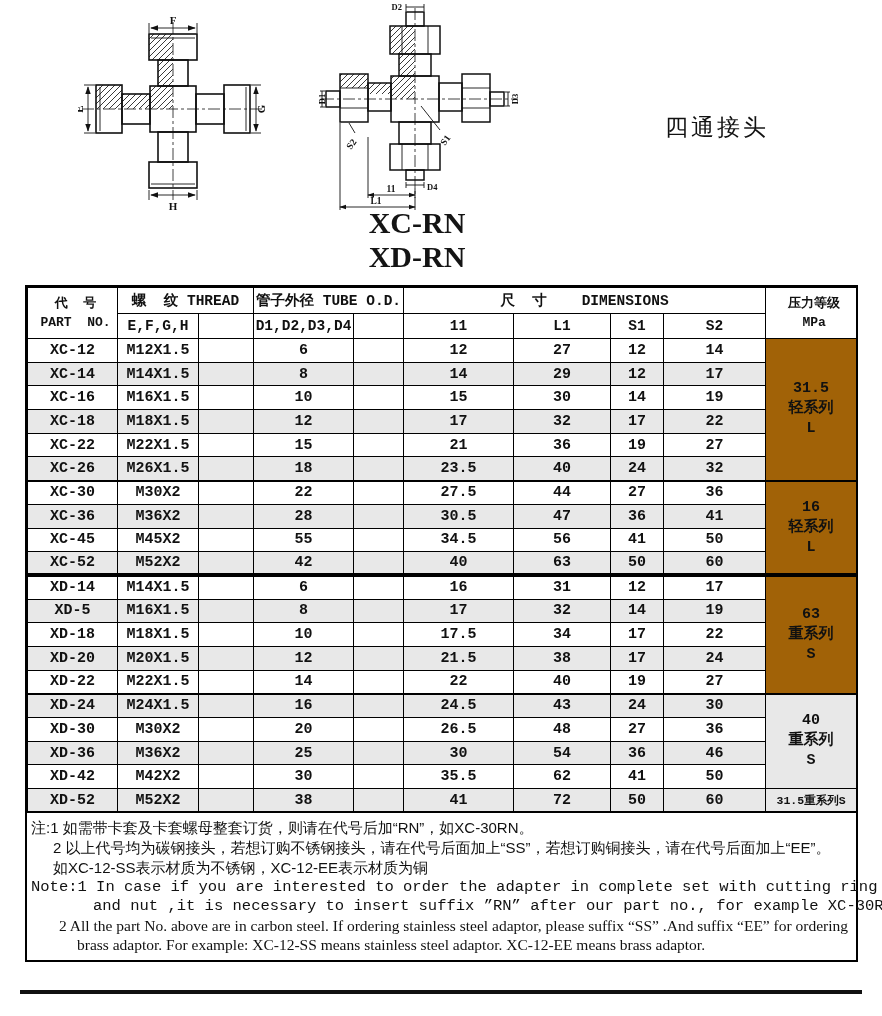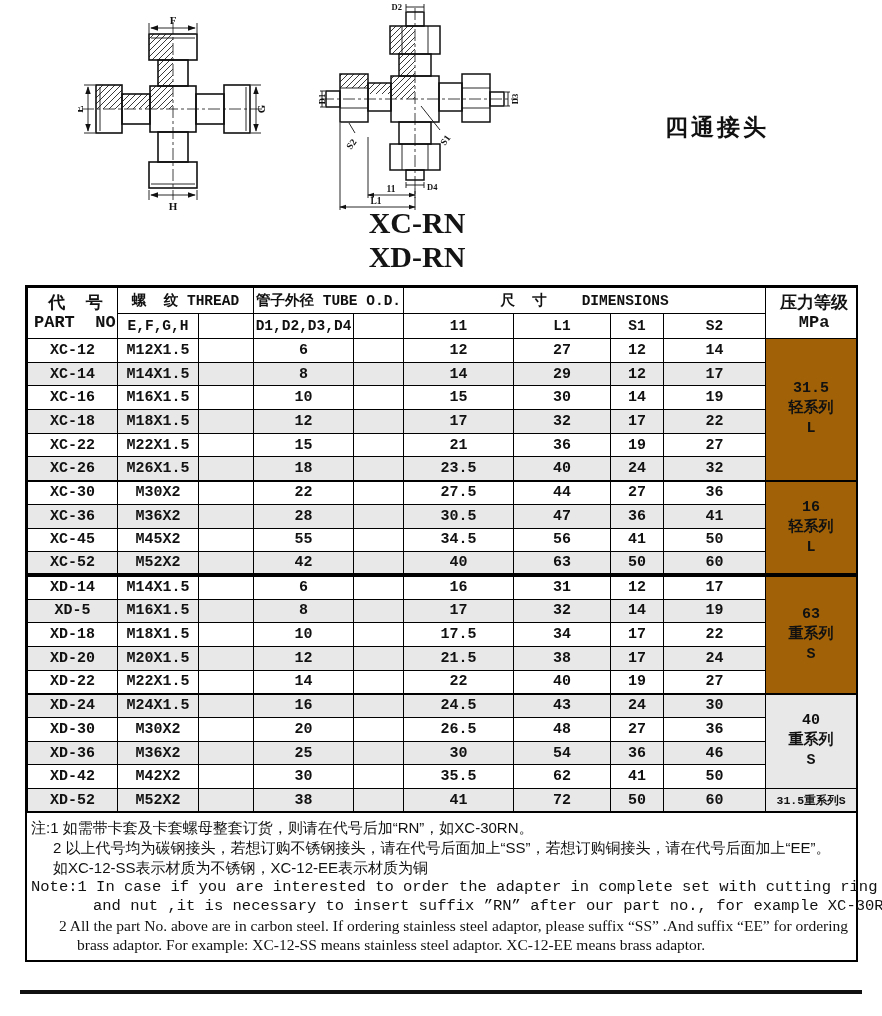--- a/index.html
+++ b/index.html
@@ -13,35 +13,35 @@
   .dwg-right { left:318px; top:2px; }
   .dim-label { font-family:"Liberation Serif", serif; font-weight:bold; fill:#111; }
 
   .caption { position:absolute; text-align:center;
              font-family:"Liberation Serif", serif; font-weight:bold;
              font-size:30px; line-height:34px; letter-spacing:0px; color:#141414; }
   .caption-left  { left:103px; top:206px; width:94px;  }
   .caption-right { left:352px; top:206px; width:130px; }
 
   .title-block { position:absolute; left:622px; top:112px; width:190px; text-align:center; }
-  .title-zh { font-size:23px; font-weight:bold; letter-spacing:3px;
+  .title-zh { font-size:23px; font-weight:normal; letter-spacing:3px;
               font-family:"Liberation Sans", sans-serif; }
   .title-en { margin-top:12px; font-size:19px; font-weight:bold;
               font-family:"Liberation Mono", monospace; white-space:pre; }
 
   
   .table-outer { position:absolute; left:25px; top:285px; width:833px;
                  border:2px solid #000; }
   table { border-collapse:collapse; width:829px; table-layout:fixed; }
   th, td { border:1.5px solid #000; text-align:center; vertical-align:middle;
            font-weight:bold; padding:0; white-space:pre; overflow:hidden; }
   thead th { font-size:14.5px; font-family:"Liberation Mono","Liberation Sans", monospace; }
   thead tr.h1 th { height:26px; }
   thead tr.h2 th { height:25px; }
-  thead .two-line { line-height:19px; font-size:17px;padding-left:6px; }
+  thead .two-line { line-height:19px; font-size:13px;padding-left:6px; }
   tbody td { height:23.7px; font-size:15px;
              font-family:"Liberation Mono","DejaVu Sans Mono", monospace; }
   tr.shaded td { background:#e8e8e8; }
   td.pressure { background:#a16207; white-space:pre-line;
                 font-family:"Liberation Mono","Liberation Sans", monospace;
                 font-size:15px; line-height:20px; }
   td.pressure.small { font-size:11.5px; line-height:13px;margin-top:48px; }
   tr.medium-top td { border-top-width:2.5px; }
   tr.heavy-top  td { border-top-width:4px; }
   tbody tr:last-child td { border-bottom-width:2.5px; }

